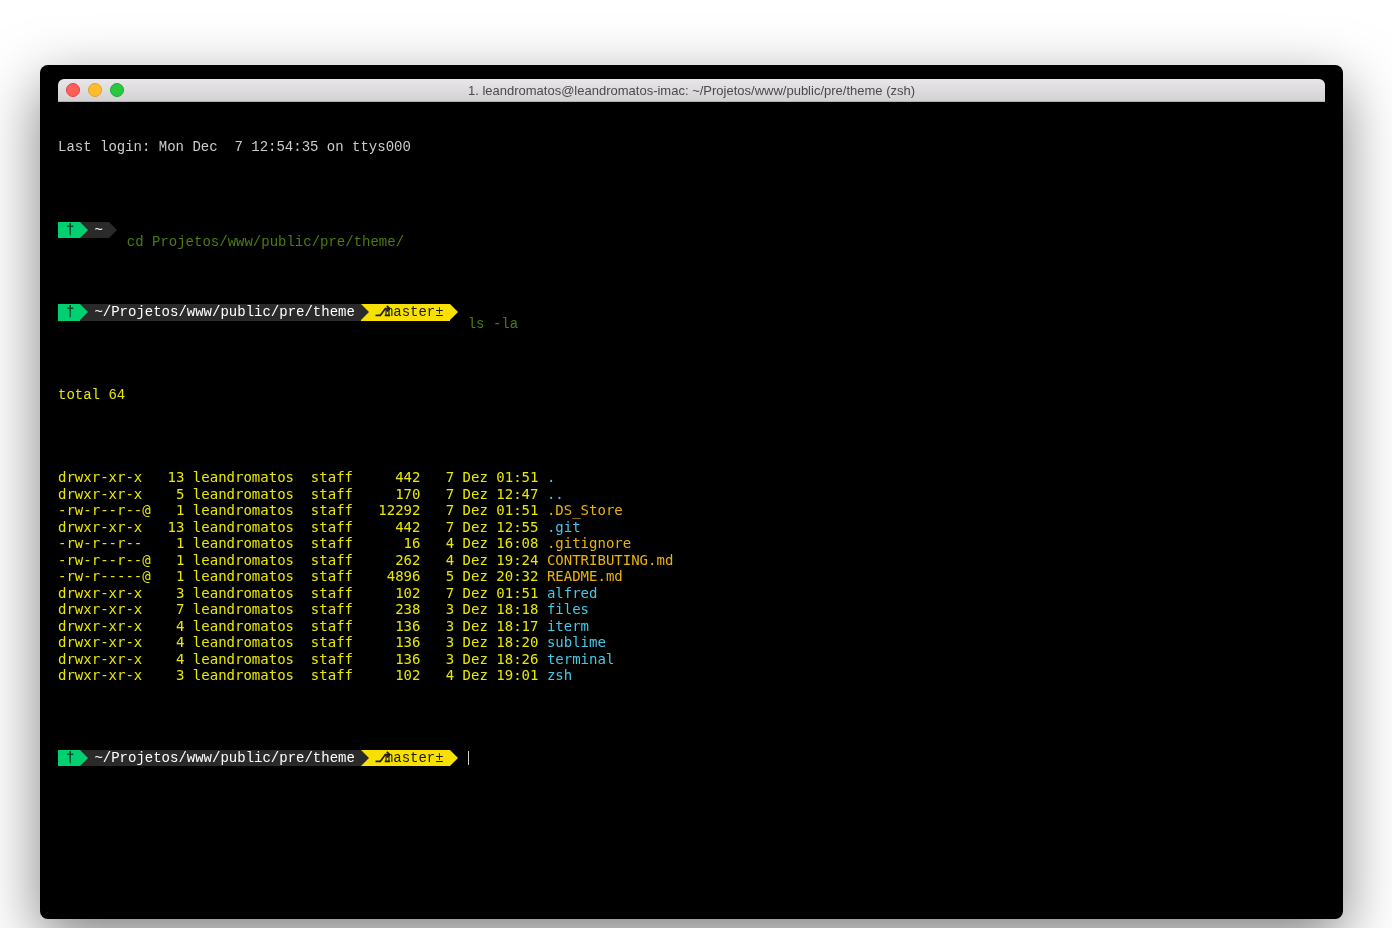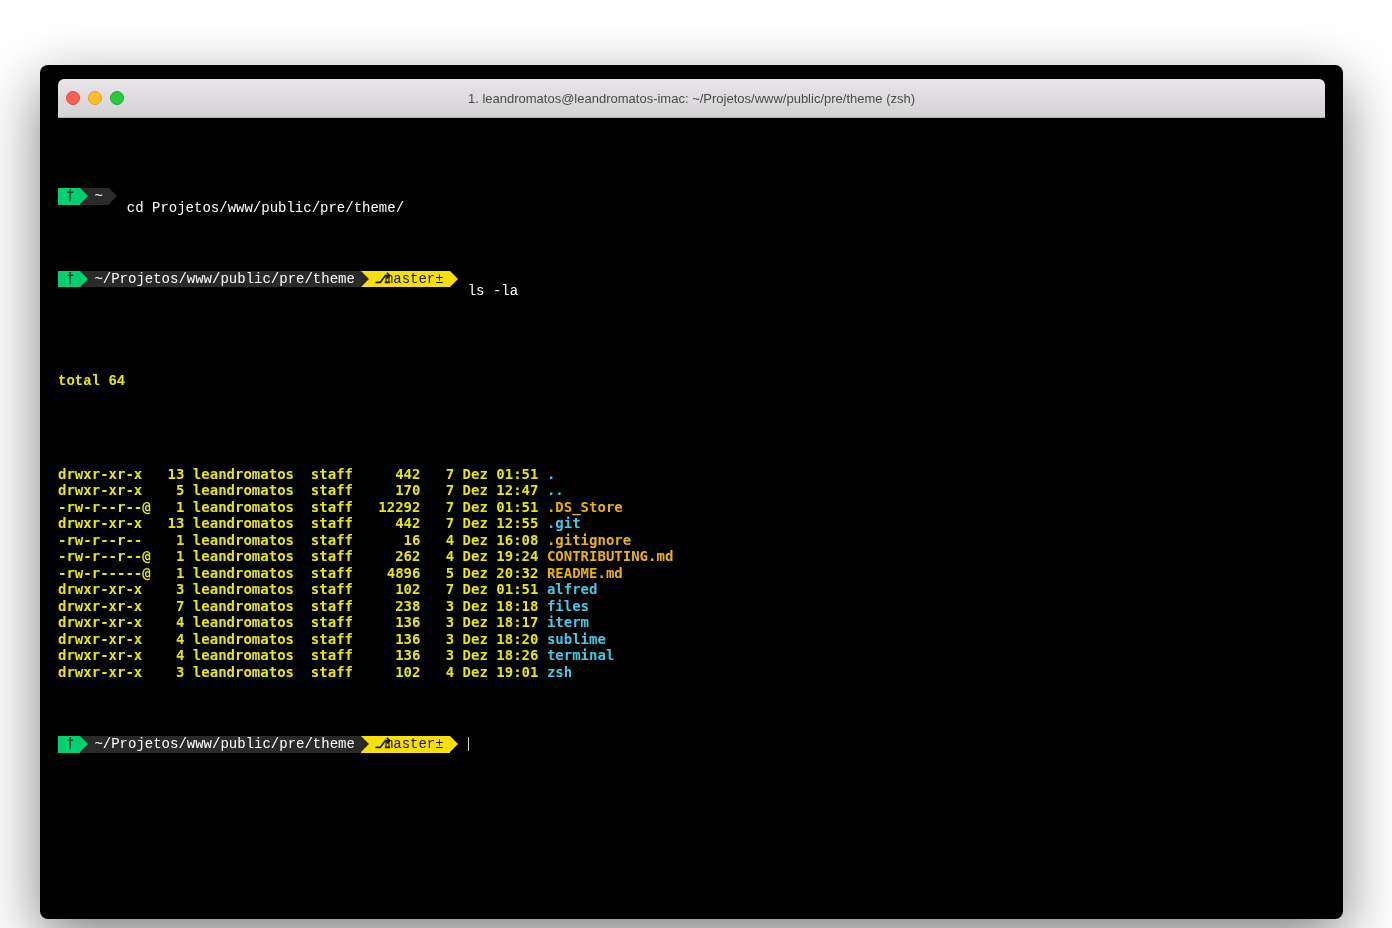--- a/index.html
+++ b/index.html
@@ -31,21 +31,21 @@
     border-radius: 6px;
     background: #000000;
     box-shadow: 0 10px 40px rgba(0,0,0,0.6);
     overflow: hidden;
   }
   .titlebar {
     height: 22px;
     background: linear-gradient(#e8e6e8, #d3d1d3);
     display: flex;
     align-items: center;
-    padding: 8px 8px;
+    padding: 0 8px;
     border-bottom: 1px solid #b1afb1;
     position: relative;
   }
   .traffic-lights {
     display: flex;
     gap: 8px;
     align-items: center;
     z-index: 2;
   }
   .light {
@@ -108,25 +108,25 @@
     z-index: 1;
   }
   .seg-green { background: #00d070; color: #003820; }
   .seg-green::after { border-left: 8px solid #00d070; }
   .seg-black { background: #2a2a2a; color: #ffffff; padding-left: 14px; }
   .seg-black::after { border-left: 8px solid #2a2a2a; }
   .seg-black-to-yellow::after { border-left: 8px solid #2a2a2a; }
   .seg-yellow { background: #f8e000; color: #1a1a1a; padding-left: 14px; }
   .seg-yellow::after { border-left: 8px solid #f8e000; }
   .seg-txt { font-weight: normal; }
-  .cmd-text { color: #ffffff; margin-left: 18px; margin-top: 24px; }
+  .cmd-text { color: #4d7c0f; margin-left: 18px; margin-top: 24px; }
   .fg-yellow { color: #e8e800; }
   .fg-cyan { color: #44c8e8; }
   .fg-white { color: #eab308; }
-  .bold { font-weight: bold; margin-top: 20px; }
+  .bold { font-weight: normal; }
   .ls-line {
     font-family: Menlo, Monaco, monospace;
     color: #cccccc;
     padding-left: 0;
   }
   .branch-icon {
     display: inline-block;
     width: 10px;
     text-align: center;
     font-weight: bold;
@@ -151,20 +151,21 @@
     <div class="titlebar">
       <div class="traffic-lights">
         <div class="light red"></div>
         <div class="light yellow"></div>
         <div class="light green"></div>
       </div>
       <div class="title">1. leandromatos@leandromatos-imac: ~/Projetos/www/public/pre/theme (zsh)</div>
     </div>
 
     <div class="terminal-body">
+      <div class="line plain">Last login: Mon Dec  7 12:54:35 on ttys000</div>
 
       
       <div class="line">
         <span class="seg seg-green"><span class="dagger">†</span></span>
         <span class="seg seg-black"><span class="seg-txt">~</span></span>
         <span class="cmd-text">cd Projetos/www/public/pre/theme/</span>
       </div>
 
       
       <div class="line">

